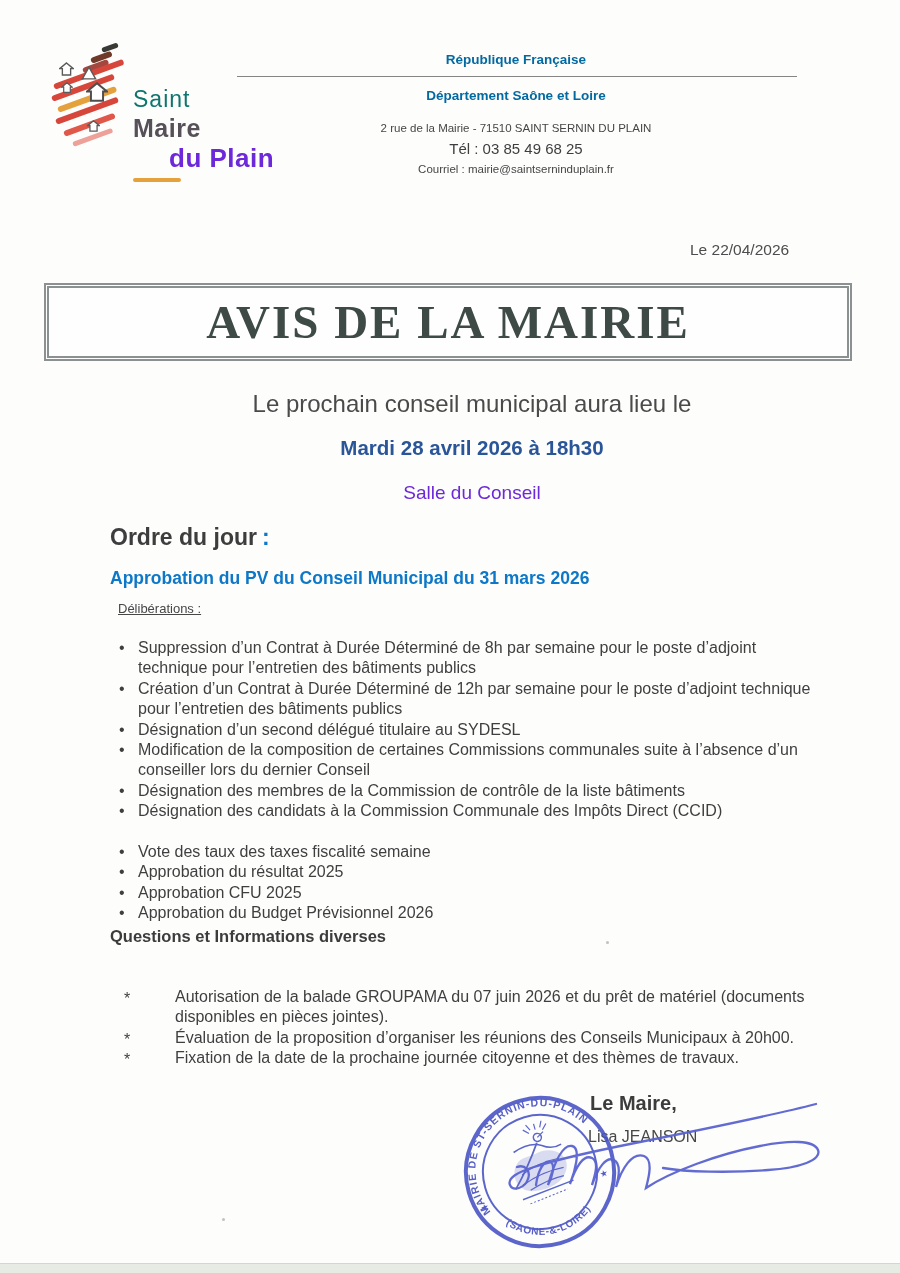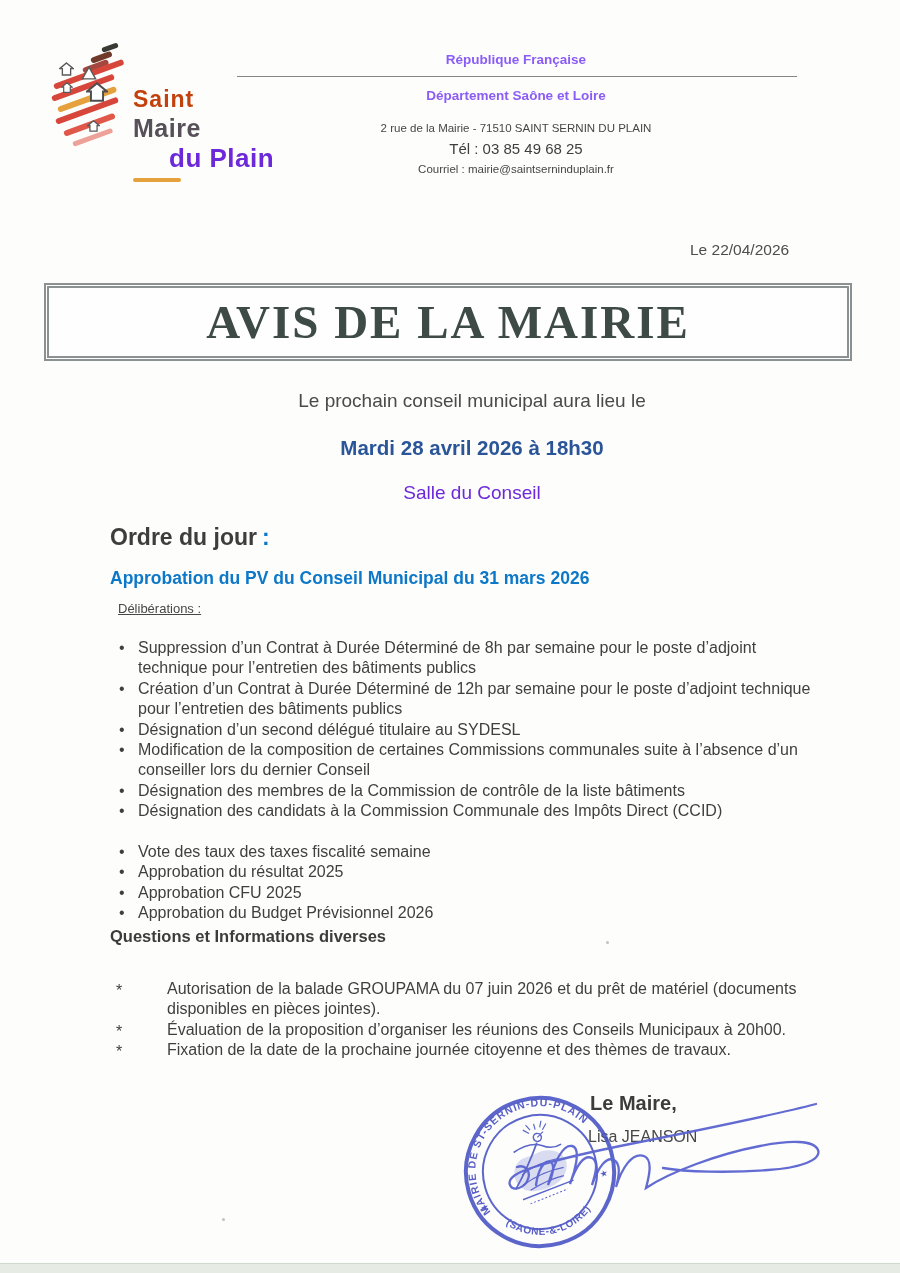--- a/index.html
+++ b/index.html
@@ -9,27 +9,27 @@
     font-family:"Liberation Sans", sans-serif;
     -webkit-font-smoothing:antialiased;
   }
 
   
   .logo-art { position:absolute; left:50px; top:42px; width:100px; height:110px; }
   .stripe { position:absolute; border-radius:4px; transform:rotate(-20deg); transform-origin:left center; }
   .glyph { position:absolute; }
 
   .logo-text { position:absolute; left:133px; top:88px; line-height:1; }
-  .lt1 { font-size:23px; color:#c2410c; letter-spacing:1px; font-weight:700; }
+  .lt1 { font-size:23px; color:#0f766e; letter-spacing:1px; font-weight:400; }
   .lt2 { font-size:25px; color:#575059; font-weight:600; margin-top:5px; letter-spacing:.5px; }
   .lt3 { font-size:26px; color:#6d28d9; font-weight:700; margin-top:4px; letter-spacing:.5px;margin-left:36px; }
   .lt-underline { width:48px; height:4px; background:#e5a23c; border-radius:2px; margin-top:7px; }
 
   
-  .header-col { position:absolute; left:237px; width:558px; text-align:center; color:#8b5cf6; }
+  .header-col { position:absolute; left:237px; width:558px; text-align:center; color:#0369a1; }
   .hdr-republic { top:52px; font-weight:700; font-size:13.5px; }
   .hdr-divider  { position:absolute; left:237px; top:76px; width:560px; border-top:1.6px solid #858585; }
   .hdr-dept     { top:88px; font-weight:700; font-size:13.5px; }
   .hdr-addr     { top:122px; font-size:11.5px; color:#464646; }
   .hdr-tel      { top:140px; font-size:15px; color:#3f3f3f; }
   .hdr-mail     { top:163px; font-size:11.5px; color:#464646; }
 
   .doc-date { position:absolute; left:690px; top:241px; font-size:15.5px; color:#4d4d4d; }
 
   
@@ -38,39 +38,39 @@
     border:5px double #8b9190; background:#fefefe;
     display:flex; align-items:center; justify-content:center;
   }
   .title-text {
     font-family:"Liberation Serif", serif; font-weight:700;
     font-size:47px; letter-spacing:2px; color:#3d4a45;
   }
 
   
   .center-col { position:absolute; left:60px; width:824px; text-align:center; }
-  .intro-line { top:390px; font-size:19px; color:#4a4a4a; }
+  .intro-line { top:390px; font-size:24px; color:#4a4a4a; }
   .intro-date { top:436px; font-size:20.5px; font-weight:700; color:#2a5699; }
   .intro-loc  { top:482px; font-size:19px; color:#6d28d9; }
 
   
   .ordre { position:absolute; left:110px; top:524px; font-size:23px; font-weight:700; color:#3d3d3d; }
   .ordre .colon { color:#0d78c8; margin-left:5px; }
   .approbation { position:absolute; left:110px; top:568px; font-size:17.5px; font-weight:700; color:#0d78c8; }
   .deliberations { position:absolute; left:118px; top:601px; font-size:13px; color:#474747; text-decoration:underline; }
 
   ul.dot-list { list-style:none; margin:0; padding:0; font-size:16px; line-height:20.4px; color:#3f3f3f; }
   ul.dot-list li { position:relative; padding-left:26px; }
   ul.dot-list li::before { content:"\2022"; position:absolute; left:7px; }
   .list1 { position:absolute; left:112px; top:638px; width:712px; }
   .list2 { position:absolute; left:112px; top:842px; width:712px; }
 
   .questions-heading { position:absolute; left:110px; top:927px; font-size:16.5px; font-weight:700; color:#3c3c3c; }
 
-  ul.star-list { list-style:none; margin:4px; padding:0; font-size:16px; line-height:20.4px; color:#3f3f3f; }
+  ul.star-list { list-style:none; margin:12px; padding:0; font-size:16px; line-height:20.4px; color:#3f3f3f; }
   ul.star-list li { position:relative; padding-left:51px; width:655px; }
   ul.star-list li::before { content:"*"; position:absolute; left:0; top:2px; }
   .qlist { position:absolute; left:112px; top:975px; }
 
   
   .sig-title { position:absolute; left:590px; top:1092px; font-size:20px; font-weight:700; color:#3c3c3c; }
   .sig-name  { position:absolute; left:588px; top:1128px; font-size:16px; color:#474747; }
   .stamp-svg { position:absolute; left:450px; top:1088px; }
 
   .speck { position:absolute; width:3px; height:3px; border-radius:50%; background:#9a9a9a; opacity:.6; }

